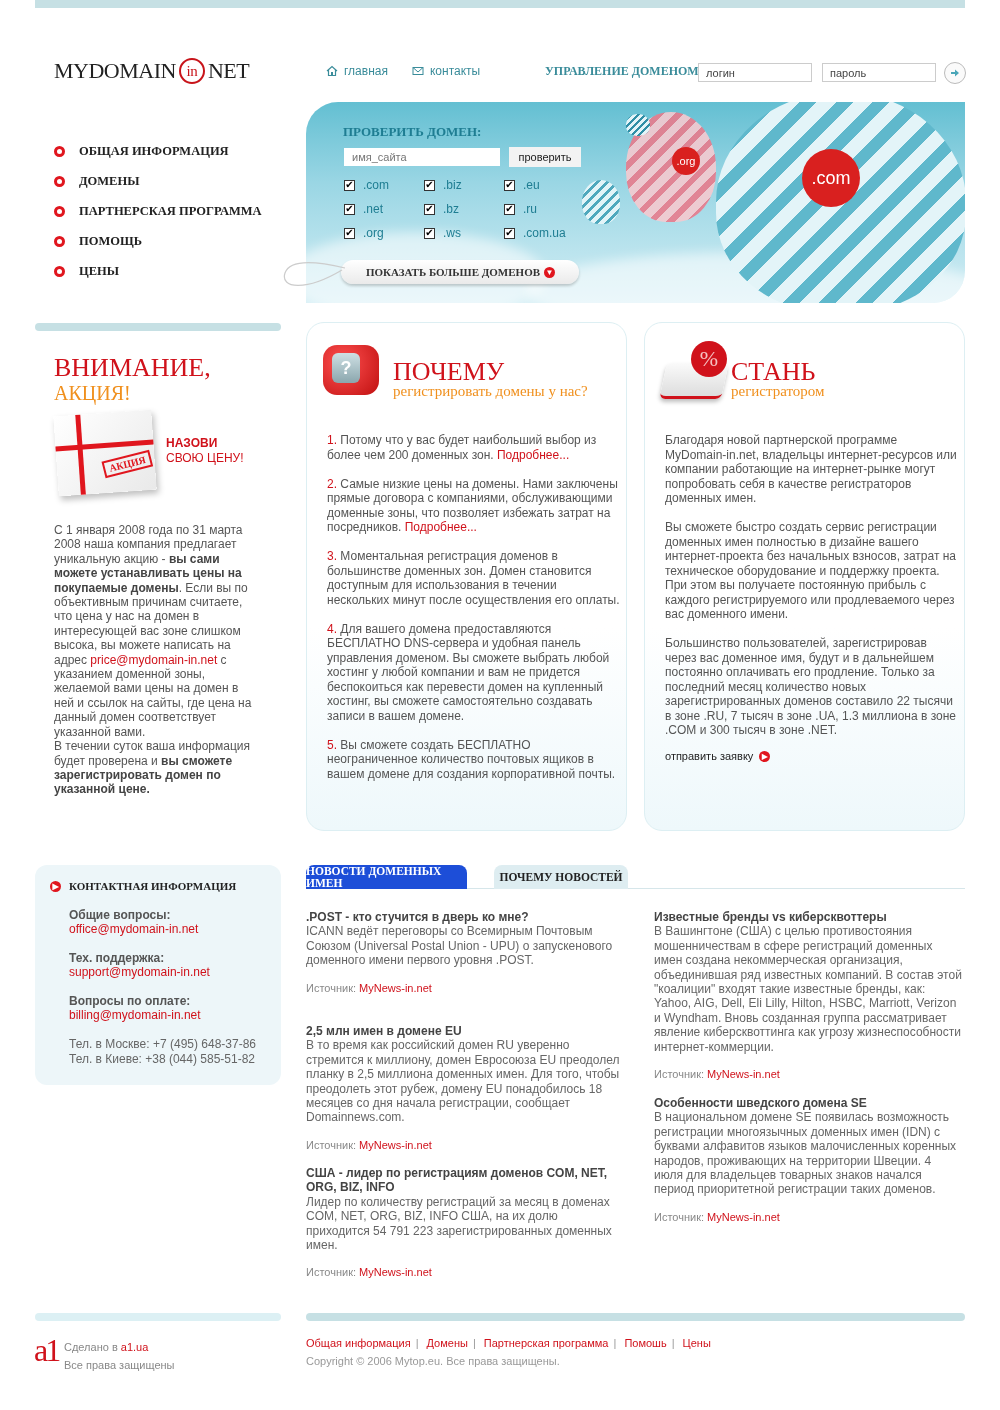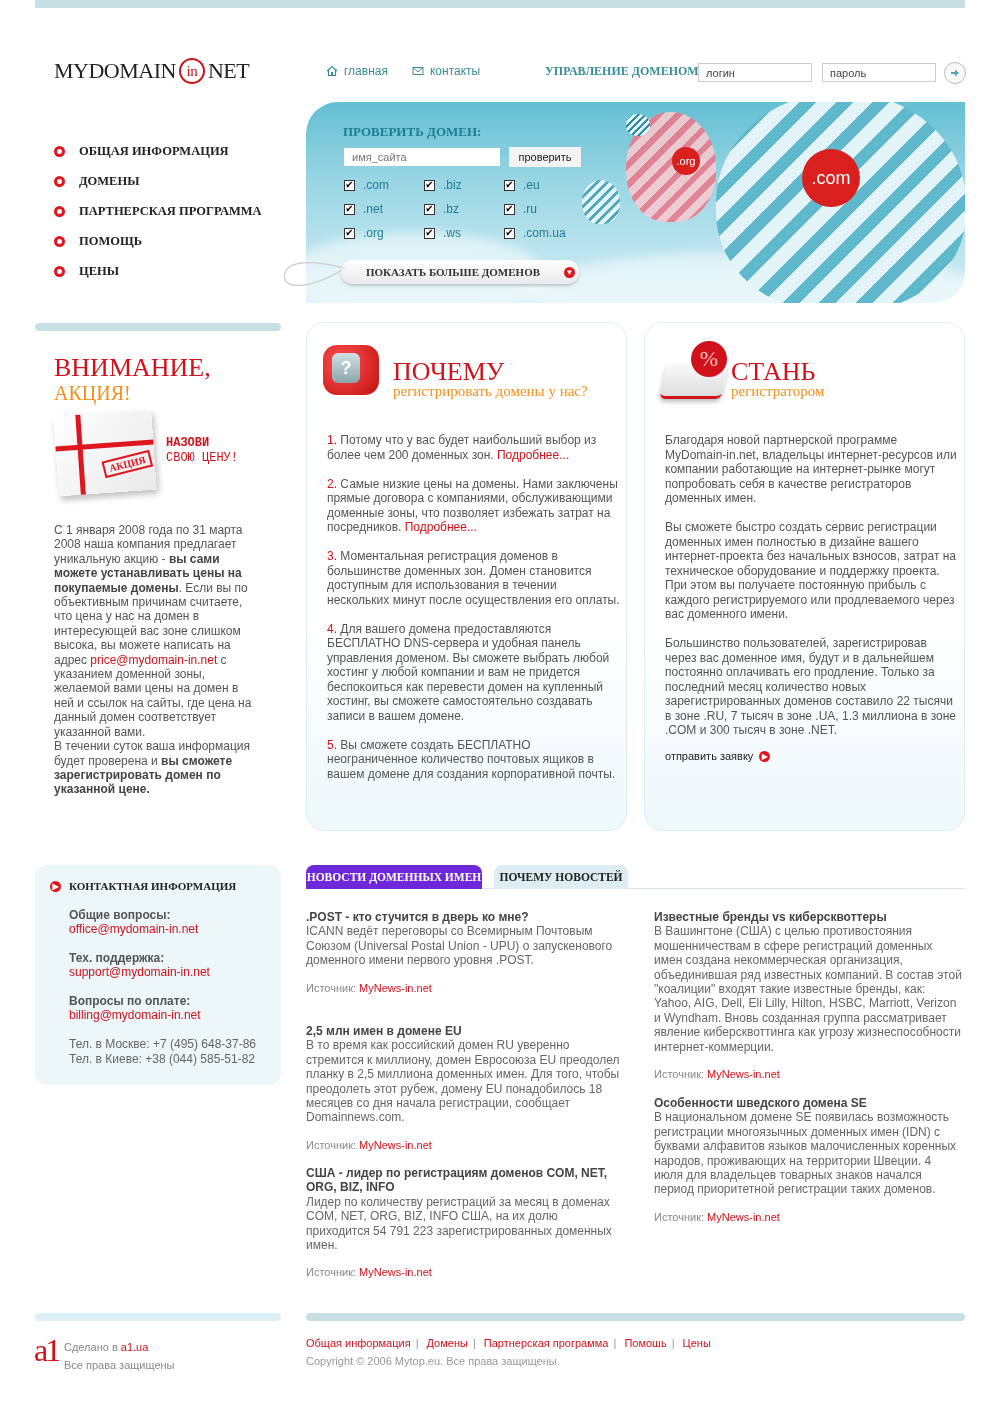--- a/index.html
+++ b/index.html
@@ -27,35 +27,35 @@
 
   
   .hero { position: absolute; left: 306px; top: 102px; width: 659px; height: 201px; border-radius: 32px 0 32px 0; background: linear-gradient(180deg, #63bfd2 0%, #9ad6e4 40%, #d3eef5 100%); overflow: hidden; }
   .hero .cloud { position: absolute; background: rgba(255,255,255,0.55); border-radius: 50%; filter: blur(6px); }
   .hero h3 { position: absolute; left: 37px; top: 22px; font-family: "Liberation Serif", serif; font-size: 13px; font-weight: bold; color: #1e7d92; }
   .hero .dom-input { position: absolute; left: 38px; top: 46px; width: 156px; height: 18px; border: none; background: #fff; font-size: 11px; color: #999; padding: 0 8px; font-family: "Liberation Sans", sans-serif; }
   .hero .check-btn { position: absolute; left: 203px; top: 45px; width: 72px; height: 20px; border-radius: 0; background: #f3f3f3; border: none; font-size: 11px; color: #222; cursor: pointer; font-family: "Liberation Sans", sans-serif; }
   .hero .tlds { position: absolute; left: 38px; top: 76px; display: grid; grid-template-columns: 80px 80px 80px; row-gap: 10px; }
   .hero .tld { display: flex; align-items: center; gap: 8px; color: #1e7d92; font-size: 12px; height: 14px; }
   .cb { width: 11px; height: 11px; border: 1px solid #333; background: #fff; display: flex; align-items: center; justify-content: center; font-size: 10px; color: #000; line-height: 1; flex: none; }
-  .more-btn { position: absolute; left: 35px; top: 158px; width: 238px; height: 24px; border-radius: 12px; background: linear-gradient(#fff, #eaeaea); box-shadow: 0 2px 3px rgba(0,0,0,0.2); display: flex; align-items: center; padding-left: 25px; gap: 24px; font-family: "Liberation Serif", serif; font-weight: bold; font-size: 11px; color: #333; cursor: pointer; }
+  .more-btn { position: absolute; left: 35px; top: 158px; width: 238px; height: 24px; border-radius: 12px; background: linear-gradient(#fff, #eaeaea); box-shadow: 0 2px 3px rgba(0,0,0,0.2); display: flex; align-items: center; padding-left: 25px; gap: 4px; font-family: "Liberation Serif", serif; font-weight: bold; font-size: 11px; color: #333; cursor: pointer; }
   .red-dot { width: 11px; height: 11px; border-radius: 50%; background: #e0161e; display: inline-flex; align-items: center; justify-content: center; color: #fff; font-size: 8px; flex: none; }
   .balloon { position: absolute; border-radius: 50% 50% 45% 45%; }
   .badge { position: absolute; border-radius: 50%; background: #d9201f; color: #fff; display: flex; align-items: center; justify-content: center; font-family: "Liberation Sans", sans-serif; }
 
   
   .bar-left { position: absolute; left: 35px; top: 323px; width: 246px; height: 8px; border-radius: 4px; background: #c6e0e4; }
   .promo-title { position: absolute; left: 54px; top: 354px; font-family: "Liberation Serif", serif; }
   .promo-title .l1 { font-size: 26px; color: #d0121b; line-height: 28px; }
   .promo-title .l2 { font-size: 20px; color: #f0901e; line-height: 22px; }
   .gift { position: absolute; left: 56px; top: 413px; width: 98px; height: 80px; background: linear-gradient(135deg, #fff, #e9e9e9); transform: rotate(-4deg); box-shadow: 2px 4px 6px rgba(0,0,0,0.25); }
   .gift .rib-v { position: absolute; left: 22px; top: 0; width: 5px; height: 100%; background: #e0161e; }
   .gift .rib-h { position: absolute; left: 0; top: 30px; width: 100%; height: 5px; background: #e0161e; }
   .gift .stamp { position: absolute; left: 46px; top: 44px; border: 2px solid #e0161e; color: #e0161e; font-family: "Liberation Serif", serif; font-weight: bold; font-size: 10px; padding: 1px 4px; transform: rotate(-10deg); }
-  .promo-sub { position: absolute; left: 166px; top: 436px; font-family: Liberation Mono, monospace; font-size: 12px; color: #d0121b; line-height: 15px; }
+  .promo-sub { position: absolute; left: 166px; top: 436px; font-family: Liberation Sans, sans-serif; font-size: 12px; color: #d0121b; line-height: 15px; }
   .promo-sub .b { font-weight: bold; }
   .promo-text { position: absolute; left: 54px; top: 523px; width: 206px; font-size: 12px; line-height: 14.4px; color: #555; }
   .promo-text b { color: #444; }
 
   
   .card { position: absolute; top: 322px; width: 321px; height: 509px; border: 1px solid #ddeff3; border-radius: 18px; background: linear-gradient(180deg, #fff 60%, #eef8fb 100%); }
   .card .h1 { position: absolute; left: 86px; top: 34px; font-family: "Liberation Serif", serif; font-size: 26px; color: #d0121b; }
   .card .h2 { position: absolute; left: 86px; top: 60px; font-family: "Liberation Serif", serif; font-size: 15px; color: #f0901e; }
   .card .body { position: absolute; left: 20px; top: 110px; width: 295px; font-size: 12px; line-height: 14.5px; color: #555; }
   .card .body p { margin-bottom: 14.5px; }
@@ -68,21 +68,21 @@
   
   .contacts { position: absolute; left: 35px; top: 865px; width: 246px; height: 220px; background: #edf6f9; border-radius: 12px; }
   .contacts .title { position: absolute; left: 15px; top: 15px; display: flex; align-items: center; gap: 8px; font-family: "Liberation Serif", serif; font-weight: bold; font-size: 11px; color: #222; }
   .contacts .grp { position: absolute; left: 34px; font-size: 12px; line-height: 14px; }
   .contacts .grp .lbl { font-weight: bold; color: #555; }
   .contacts .phones { position: absolute; left: 34px; top: 172px; font-size: 12px; line-height: 14.5px; color: #666; }
 
   
   .tabs { position: absolute; left: 306px; top: 865px; width: 659px; height: 24px; border-bottom: 1px solid #d6e6ea; }
   .tab { position: absolute; top: 0; height: 24px; border-radius: 8px 8px 0 0; font-family: "Liberation Serif", serif; font-weight: bold; font-size: 11.5px; display: flex; align-items: center; justify-content: center; cursor: pointer; }
-  .tab.active { left: 0; width: 176px; background: #6d28d9; color: #fff; }
+  .tab.active { left: 0; width: 161px; background: #1d4ed8; color: #fff; }
   .tab.inactive { left: 188px; width: 134px; background: #deedf1; color: #222; }
   .news { position: absolute; width: 315px; font-size: 12px; line-height: 14.4px; color: #666; }
   .news .t { font-weight: bold; color: #444; }
   .news .src { margin-top: 13px; font-size: 11px; color: #888; }
   .news .src a { color: #d0121b; }
 
   
   .bar-foot-l { position: absolute; left: 35px; top: 1313px; width: 246px; height: 8px; border-radius: 4px; background: #dcf0f4; }
   .bar-foot-r { position: absolute; left: 306px; top: 1313px; width: 659px; height: 8px; border-radius: 4px; background: #c6e0e4; }
   .a1logo { position: absolute; left: 34px; top: 1334px; font-family: "Liberation Serif", serif; font-size: 32px; color: #d0121b; letter-spacing: -3px; line-height: 32px; }

